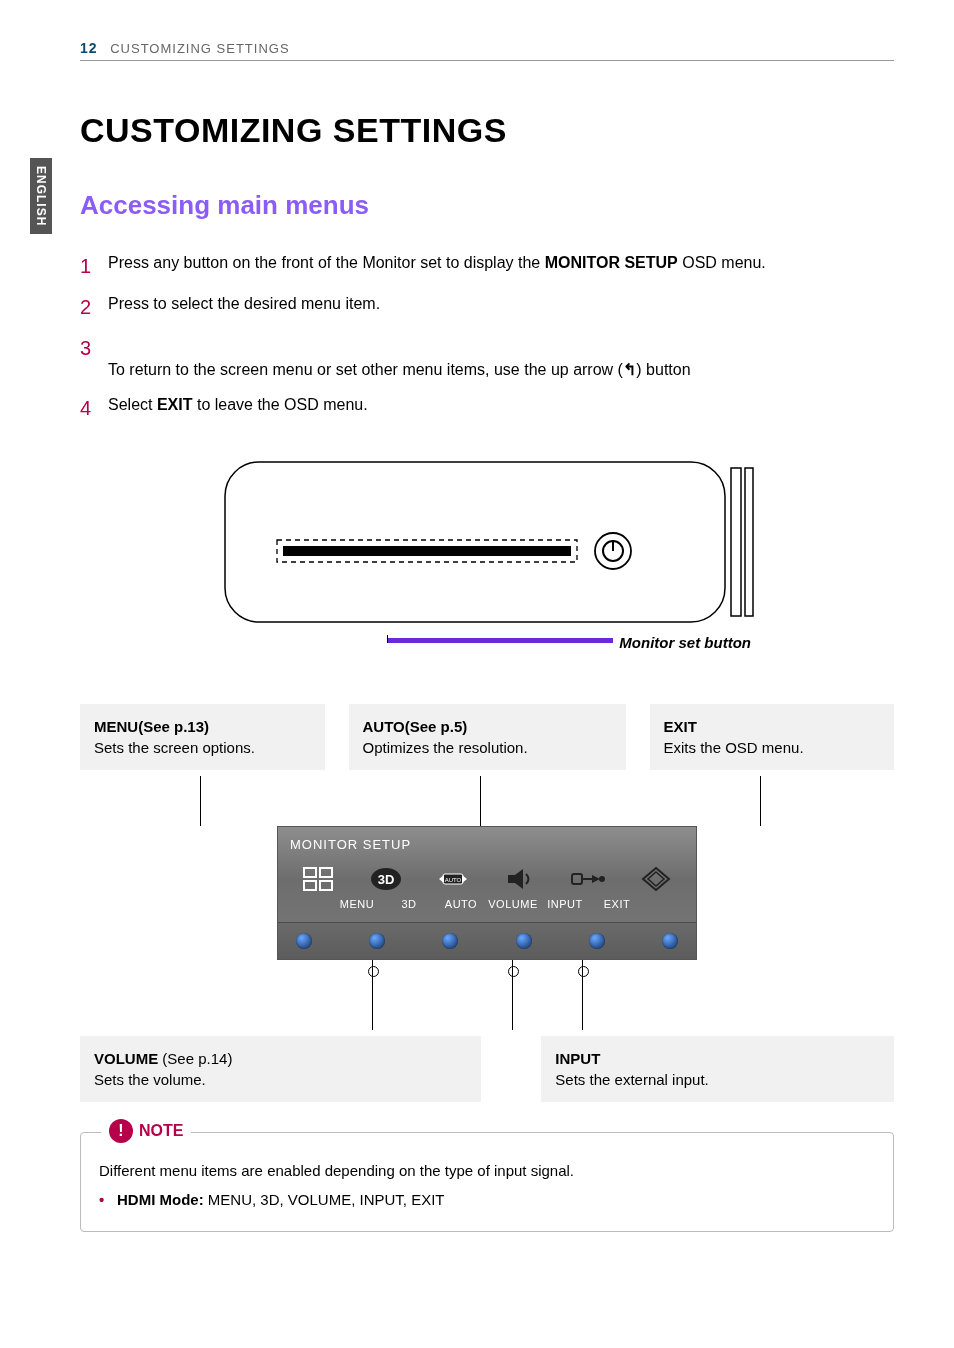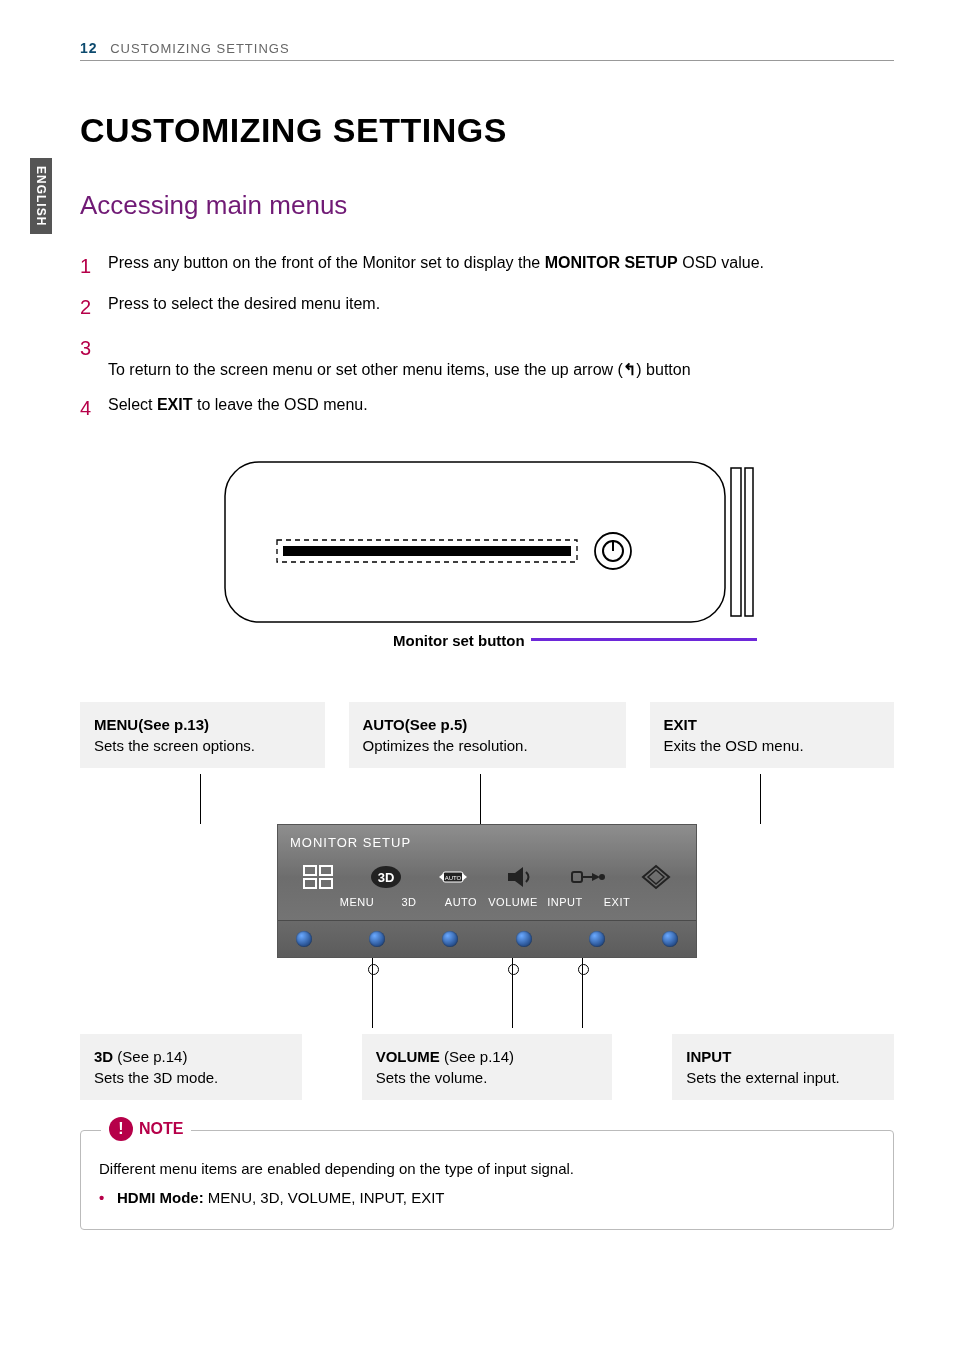--- a/index.html
+++ b/index.html
@@ -37,22 +37,22 @@
   }
   .header-row .pn { font-weight: bold; color:#0c4a6e; margin-right: 8px; font-size:14px;}
   h1 {
     font-size: 34px;
     font-weight: bold;
     letter-spacing: 0.5px;
     margin-bottom: 40px;
   }
   h2 {
     font-size: 26px;
-    font-weight: normal;
-    color: #701a75;
+    font-weight: bold;
+    color: #8b5cf6;
     margin-bottom: 30px;
   }
   ol.steps { list-style: none; }
   ol.steps li {
     display: flex;
     align-items: flex-start;
     margin-bottom: 10px;
     font-size: 16px;
     line-height: 1.55;
   }
@@ -65,26 +65,27 @@
   }
   ol.steps li .txt b { font-weight: bold; }
   .arrow-glyph { font-weight: bold; }
 
   .monitor-diagram {
     width: 540px;
     margin: 30px auto 10px auto;
     position: relative;
   }
   .diag-label-row {
-    border-top: 3px solid #6d28d9;
+    border-top: 5px solid #6d28d9;
     margin-left: 170px;
     width: 370px;
-    text-align: left;
+    text-align: right;
     position: relative;
     padding-top: 3px;
+    font-style: italic;
   }
   .diag-label-row::before {
     content:"";
     position:absolute;
     left:0; top:-8px; width:1px; height:8px; background:#000;
   }
   .diag-label-row .lbl {
     display: inline-block;
     background:#fff;
     padding: 0 6px;
@@ -245,21 +246,21 @@
     <span>CUSTOMIZING SETTINGS</span>
   </div>
 
   <h1>CUSTOMIZING SETTINGS</h1>
   <h2>Accessing main menus</h2>
 
   <ol class="steps">
     <li>
       <span class="num">1</span>
       <span class="txt">
-        <span>Press any button on the front of the Monitor set to display the </span><b>MONITOR SETUP</b><span> OSD value.</span>
+        <span>Press any button on the front of the Monitor set to display the </span><b>MONITOR SETUP</b><span> OSD menu.</span>
       </span>
     </li>
     <li>
       <span class="num">2</span>
       <span class="txt">Press to select the desired menu item.</span>
     </li>
     <li>
       <span class="num">3</span>
       <span class="txt">
         <br>
@@ -385,24 +386,20 @@
       <div class="leg-stub" style="left:95px;"></div>
       <div class="leg-stub" style="left:235px;"></div>
       <div class="leg-stub" style="left:305px;"></div>
       <div class="leg" style="left:95px; height:70px; top:0;"></div>
       <div class="leg" style="left:235px; height:70px; top:0;"></div>
       <div class="leg" style="left:305px; height:70px; top:0;"></div>
     </div>
   </div>
 
   <div class="info-row2">
-    <div class="info-box col-a">
-      <div><span class="t" style="font-weight:bold">3D </span><span>(See p.14)</span></div>
-      <div>Sets the 3D mode.</div>
-    </div>
     <div class="info-box col-b">
       <div><span class="t" style="font-weight:bold">VOLUME </span><span>(See p.14)</span></div>
       <div>Sets the volume.</div>
     </div>
     <div class="info-box col-c">
       <div class="t">INPUT</div>
       <div>Sets the external input.</div>
     </div>
   </div>
 

